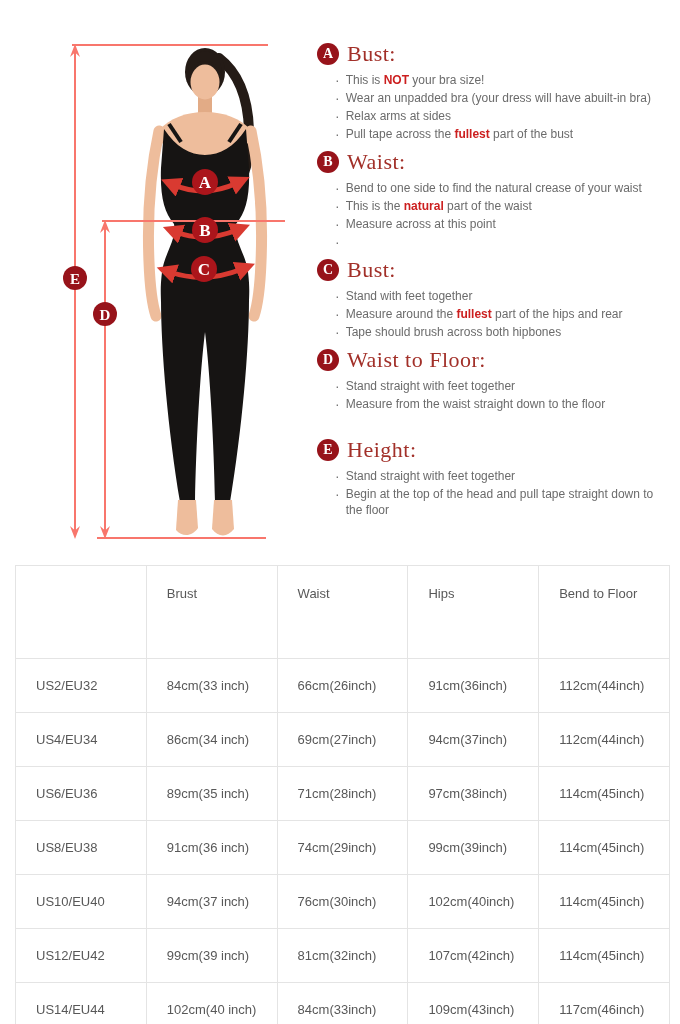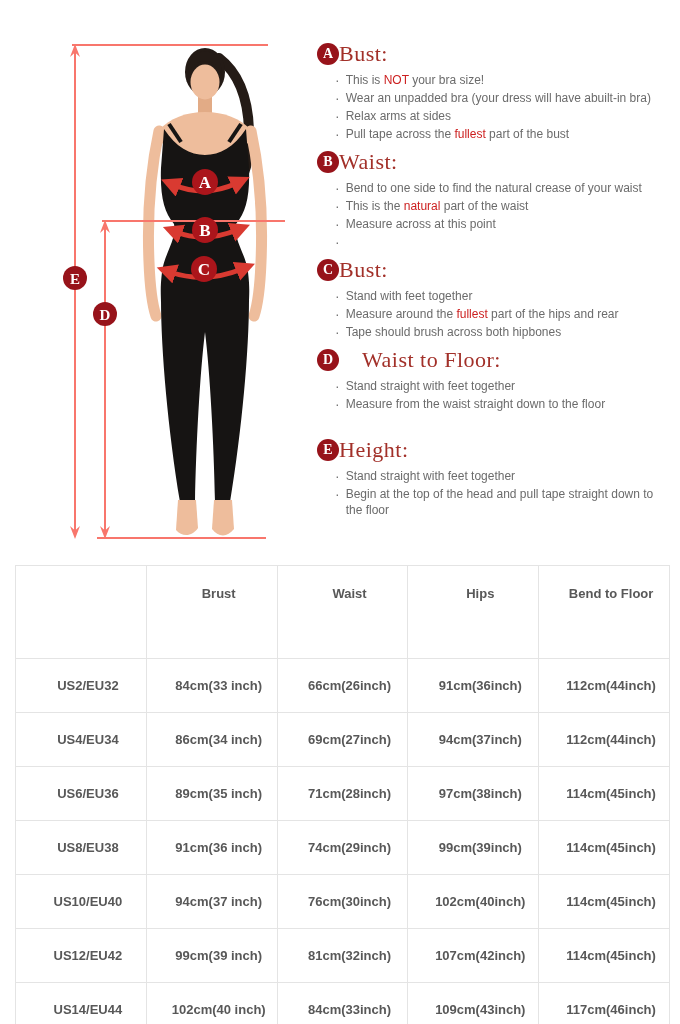--- a/index.html
+++ b/index.html
@@ -15,35 +15,35 @@
   .section{margin-bottom:8px;}
   .sec-head{display:flex;align-items:center;height:24px;margin-bottom:6px;}
   .badge{
     width:22px;height:22px;border-radius:50%;background:#97131a;color:#ffffff;
     display:inline-flex;align-items:center;justify-content:center;
     font-family:"Liberation Serif","DejaVu Serif",serif;font-weight:bold;font-size:14px;
     flex:0 0 22px;
   }
   .sec-title{
     font-family:"Liberation Serif","DejaVu Serif",serif;color:#a23029;
-    font-size:22px;margin-left:0;letter-spacing:0.5px;
-  }
-  .section:nth-child(4) .sec-title{margin-left:23px;}
+    font-size:22px;margin-left:8px;letter-spacing:0.5px;
+  }
+  .section:nth-child(4) .sec-title{margin-left:8px;}
   .section:nth-child(4){margin-bottom:26px;}
   .bullet{display:flex;margin:0 0 2px 18px;line-height:16px;}
   .dot{color:#777777;font-size:14px;margin-right:6px;line-height:16px;}
   .btext{font-size:12px;color:#6b6b6b;}
-  .btext .hl{color:#cc1f1f;font-weight:normal;}
+  .btext .hl{color:#cc1f1f;font-weight:bold;}
   
   .size-table{
     position:absolute;left:15px;top:565px;width:655px;
     border-collapse:collapse;table-layout:fixed;
   }
   .size-table th,.size-table td{
-    border:1px solid #e4e4e4;font-weight:bold;text-align:center;
+    border:1px solid #e4e4e4;font-weight:normal;text-align:left;
     font-size:13px;color:#585858;padding:0 6px 0 20px;width:20%;
   }
   .size-table thead th{height:72px;vertical-align:top;padding-top:20px;}
   .size-table tbody td{height:53px;vertical-align:middle;}
 </style>
 </head>
 <body>
 
 <div class="figure-wrap">
   <svg width="316" height="560" viewBox="0 0 316 560" xmlns="http://www.w3.org/2000/svg">

